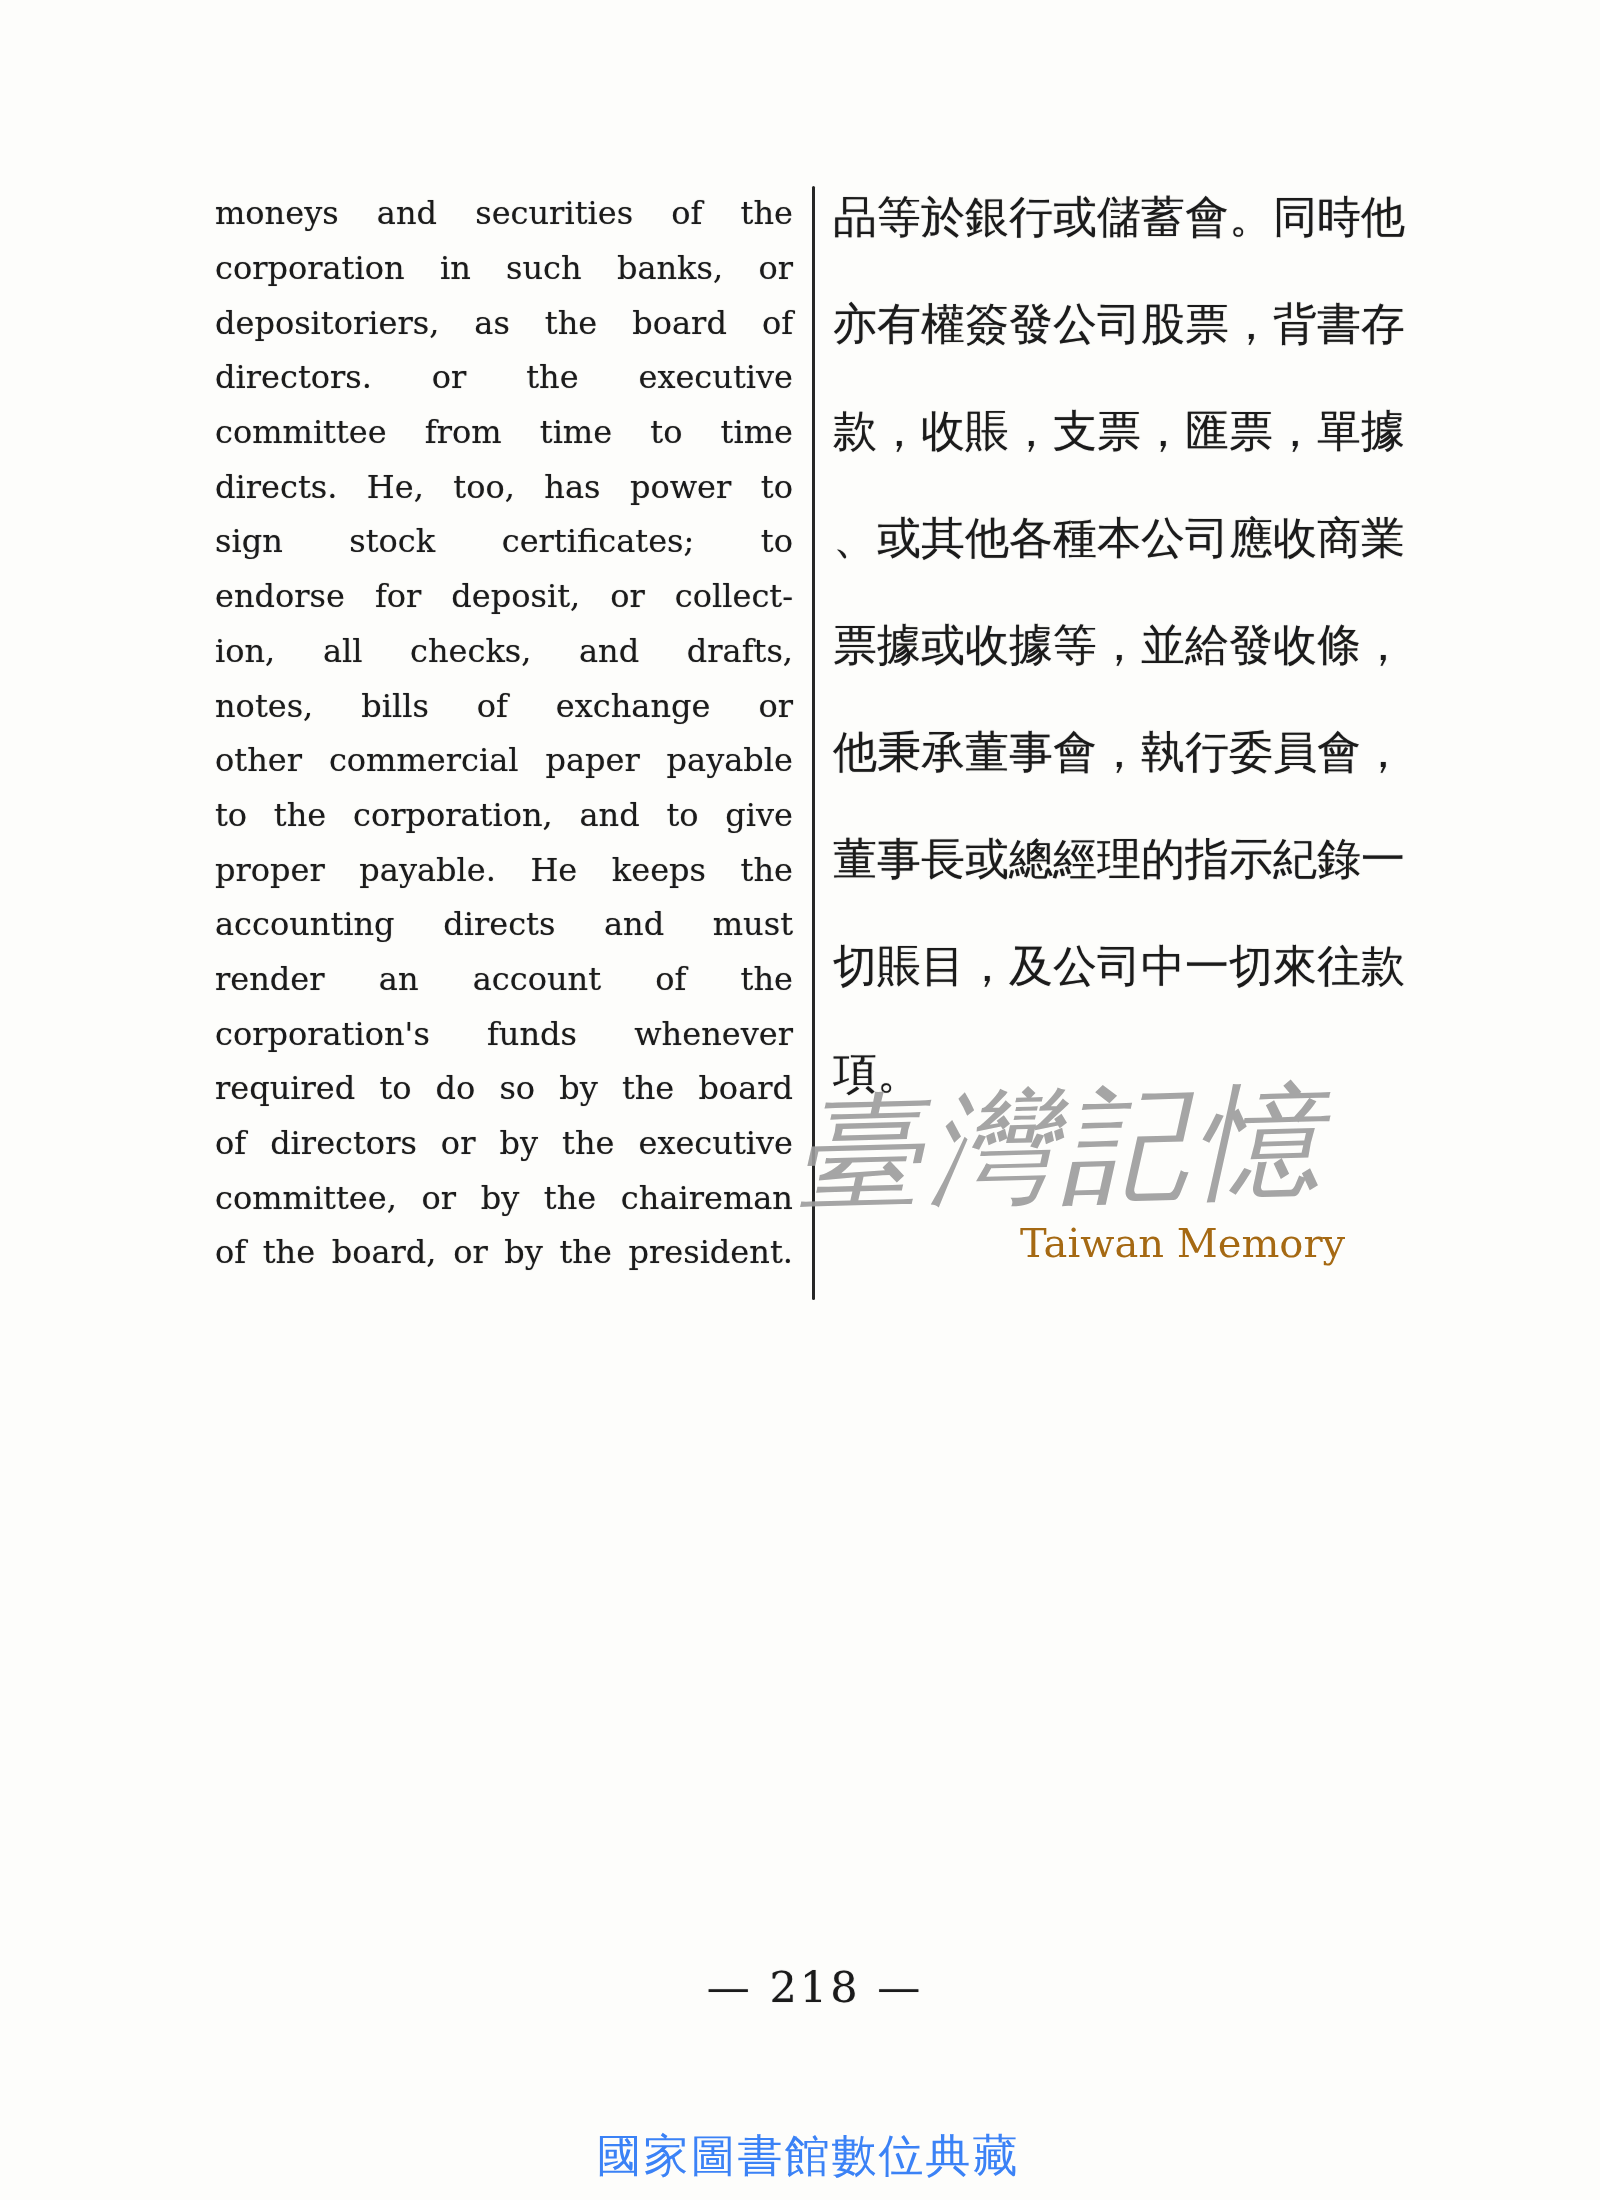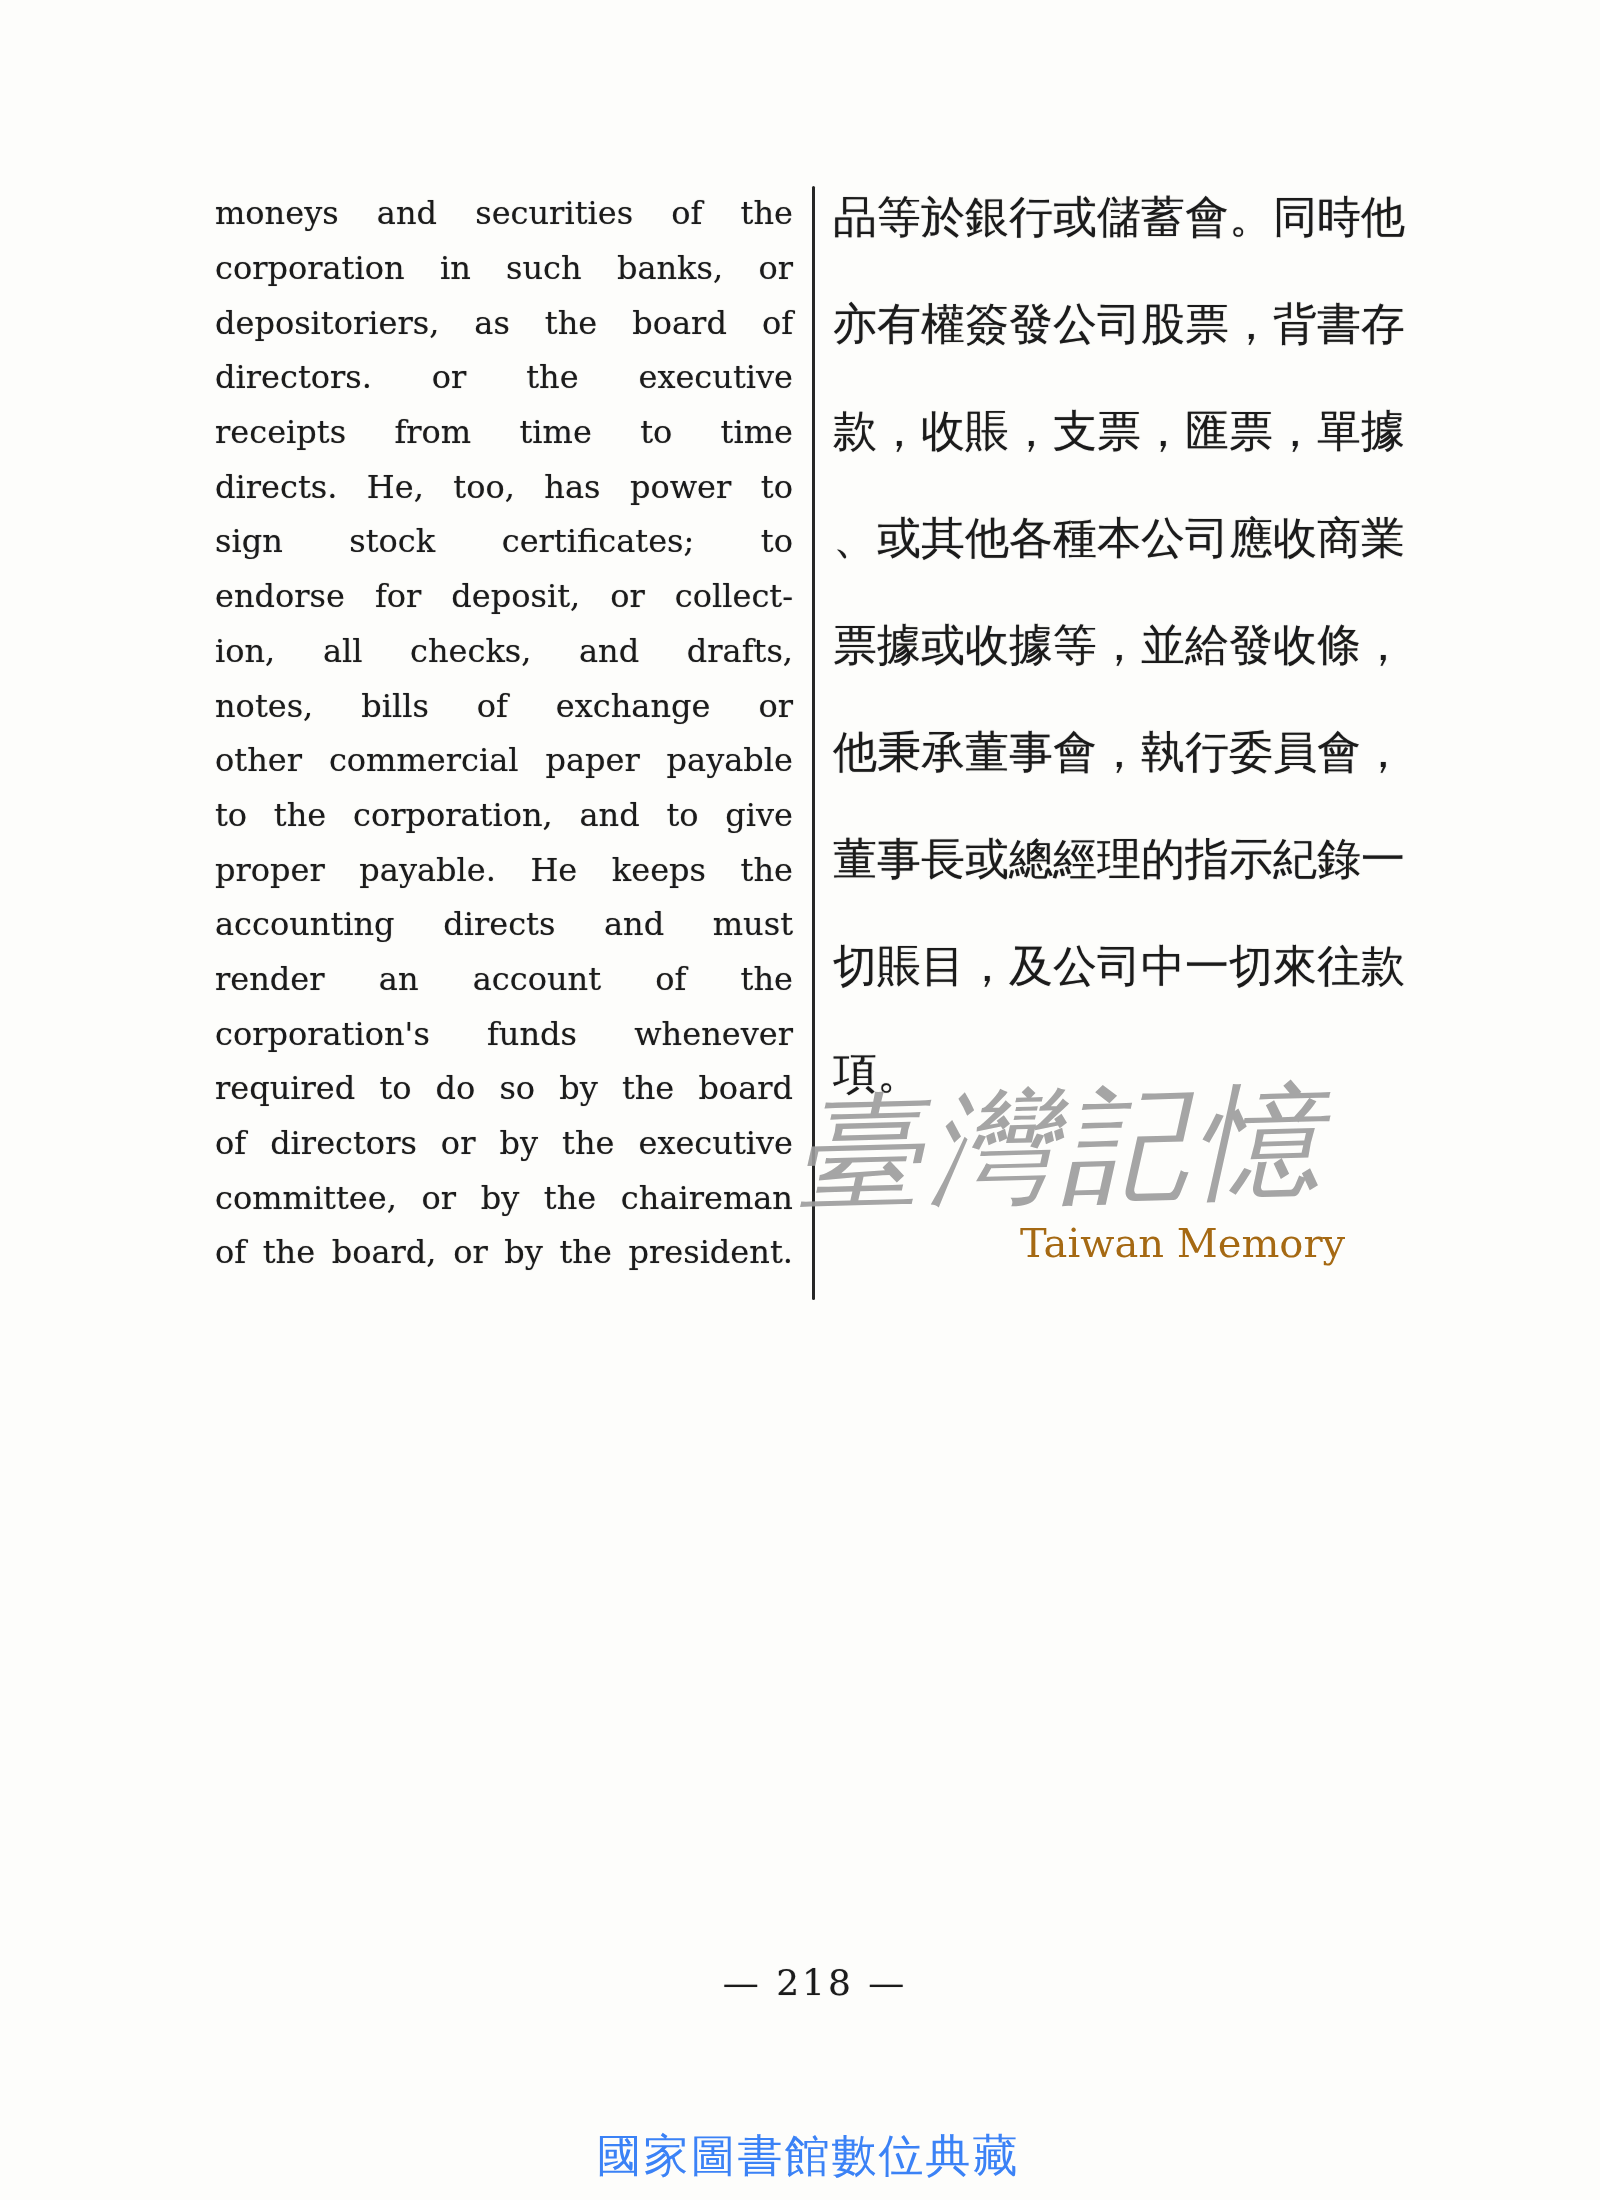--- a/index.html
+++ b/index.html
@@ -91,21 +91,21 @@
     font-family: "DejaVu Serif", "Liberation Serif", serif;
     white-space: nowrap;
   }
 
   
   .page-number {
     position: absolute;
     top: 1962px;
     left: 815px;
     transform: translateX(-50%);
-    font-size: 36px;
+    font-size: 43px;
     letter-spacing: 3px;
     white-space: nowrap;
     text-shadow: 0 0 1px rgba(10,10,10,0.4);
   }
 
   
   .footer-mark {
     position: absolute;
     top: 2126px;
     left: 808px;
@@ -144,21 +144,21 @@
         <span>board</span>
         <span>of</span>
       </div>
       <div class="en-line">
         <span>directors.</span>
         <span>or</span>
         <span>the</span>
         <span>executive</span>
       </div>
       <div class="en-line">
-        <span>receipts</span>
+        <span>committee</span>
         <span>from</span>
         <span>time</span>
         <span>to</span>
         <span>time</span>
       </div>
       <div class="en-line">
         <span>directs.</span>
         <span>He,</span>
         <span>too,</span>
         <span>has</span>

